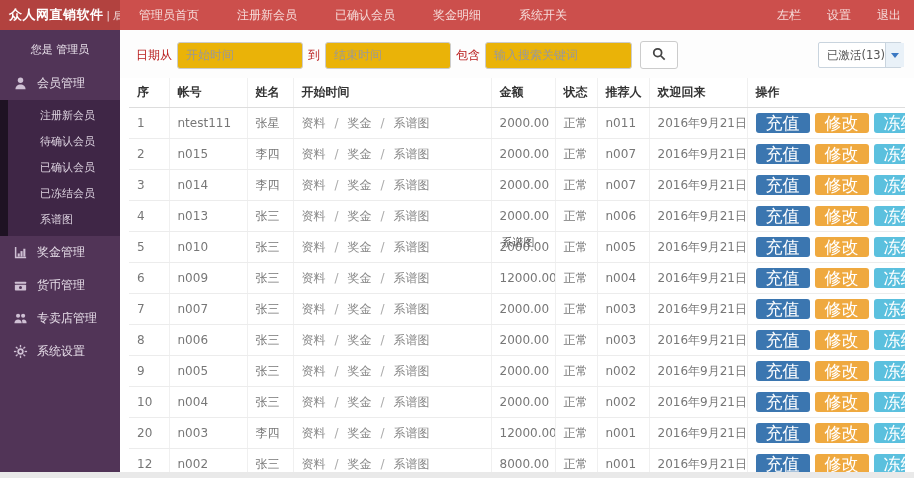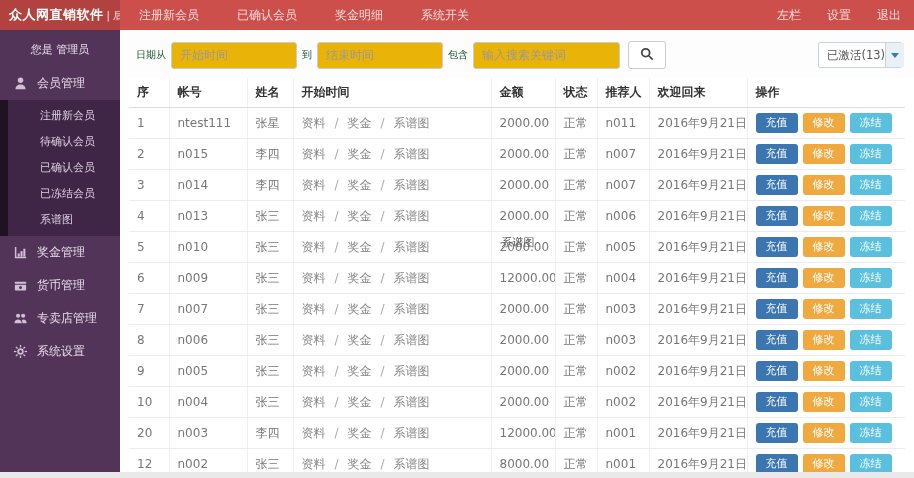--- a/index.html
+++ b/index.html
@@ -25,21 +25,21 @@
   .welcome div { line-height:21px; font-size:11px; color:#eae2ec; }
   .side-item { height:33px; display:flex; align-items:center; padding-left:13px; cursor:pointer;
                font-size:12px; color:#e6dde8; }
   .side-item .ic { width:15px; height:15px; margin-right:9px; color:#cfc0d4; flex:none; }
   .side-item .ic svg { width:15px; height:15px; display:block; fill:currentColor; }
   .submenu { background:#3f2646; border-left:8px solid #1e1223; padding:3px 0; }
   .sub-item { line-height:26px; padding-left:32px; font-size:11px; color:#ddd3e0; cursor:pointer; }
   
   .main { flex:1; background:#fff; overflow:hidden; display:flex; flex-direction:column; }
   .filterbar { display:flex; align-items:center; padding:11px 12px 9px 11px; background:#fdfdfd; }
-  .filterbar label { color:#14532d; font-size:10px; margin:0 5px; white-space:nowrap; }
+  .filterbar label { color:#b91c1c; font-size:12px; margin:0 5px; white-space:nowrap; }
   .filterbar input { height:27px; border:1px solid #ccc; border-radius:3px; padding:0 8px;
                      font-size:12px; color:#555; outline:none; background:#eab308;
                      font-family:"DejaVu Sans","Liberation Sans",sans-serif; }
   .filterbar input::placeholder { color:#999; }
   .in-date { width:126px; }
   .in-key { width:147px; }
   .btn-search { width:38px; height:28px; margin-left:8px; background:#fff; border:1px solid #ccc;
                 border-radius:3px; cursor:pointer; display:flex; align-items:center; justify-content:center; }
   .btn-search svg { width:14px; height:14px; stroke:#444; fill:none; stroke-width:2; }
   .status-select { margin-left:auto; width:84px; height:26px; border:1px solid #c9d4de; border-radius:2px;
@@ -54,32 +54,33 @@
   th { text-align:left; font-size:12px; color:#333; font-weight:bold; padding:6px 8px;
        border-bottom:1px solid #ddd; white-space:nowrap; }
   td { font-size:12px; color:#777; padding:5px 8px; border-bottom:1px solid #ececec; white-space:nowrap;
        overflow:hidden; }
   td + td, th + th { border-left:1px solid #f0f0f0; }
   .c-detail span.lnk { color:#888; cursor:pointer; }
   .c-detail span.sep { color:#aaa; margin:0 9px; }
   .c-amount { position:relative; }
   .amt-overlay { position:absolute; left:10px; top:3px; color:#555; font-size:11px; }
   .c-actions .abtn { display:inline-block; padding:3px 10px; margin-right:5px; border-radius:3px;
-       color:#fff; font-size:11px; cursor:pointer; line-height:14px; }
+       color:#fff; font-size:17px; cursor:pointer; line-height:14px; }
   
   .footer-strip { position:absolute; left:0; bottom:0; width:914px; height:6px; background:#e9e9e9; }
 </style>
 </head>
 <body>
 
 <div class="topbar">
   <div class="brand">
     <b>众人网直销软件</b><i>| 后台</i>
   </div>
   <ul class="topnav" id="topnav">
+      <li>管理员首页</li>
       <li>注册新会员</li>
       <li>已确认会员</li>
       <li>奖金明细</li>
       <li>系统开关</li>
     </ul>
   <ul class="topnav right" id="topnav-right">
       <li>左栏</li>
       <li>设置</li>
       <li>退出</li>
     </ul>

